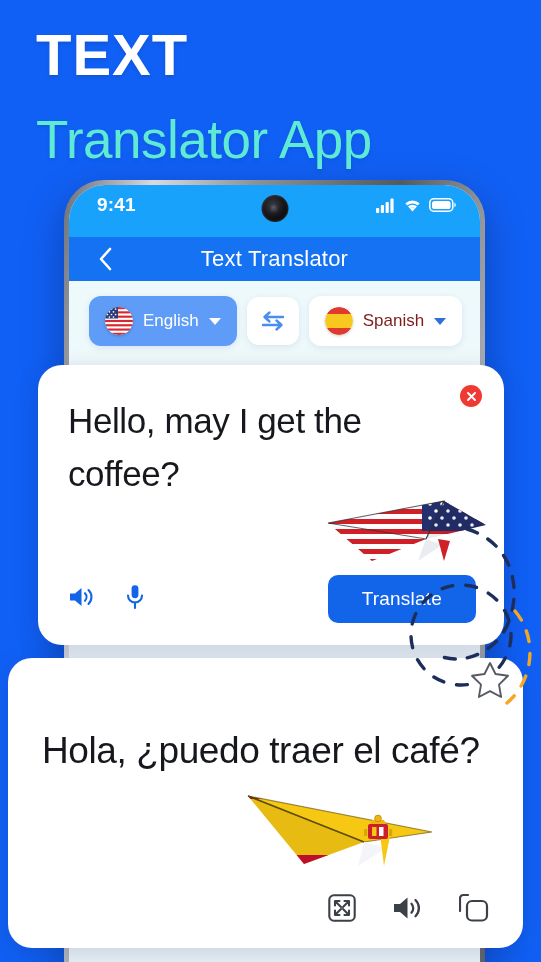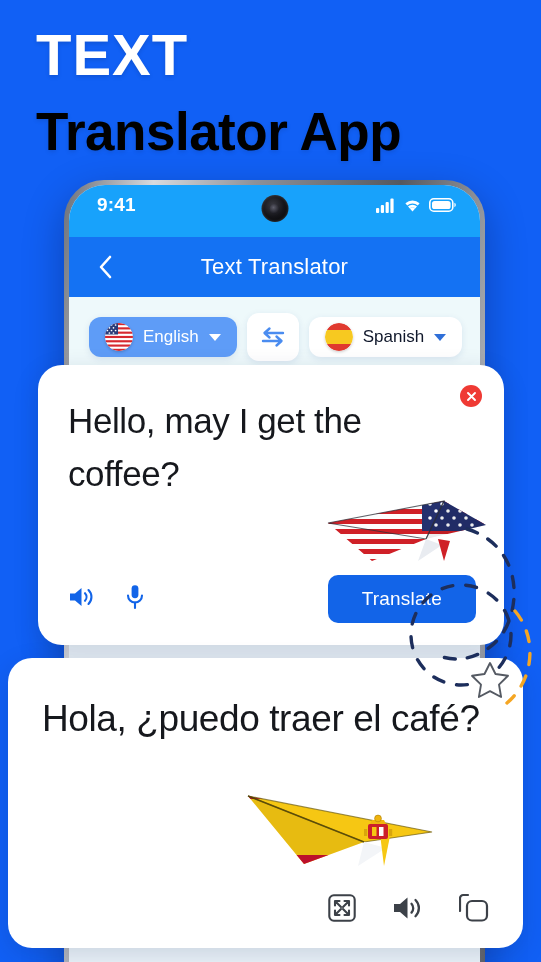--- a/index.html
+++ b/index.html
@@ -27,24 +27,24 @@
   .headline-top {
     font-size: 58px;
     font-weight: 700;
     letter-spacing: 1px;
     color: #ffffff;
     line-height: 1.0;
     text-shadow: 0 2px 4px rgba(0,0,0,0.13);
   }
   .headline-sub {
     font-size: 53px;
-    font-weight: 700;
-    color: #000000;
+    font-weight: 400;
+    color: #5eead4;
     line-height: 1.15;
-    margin-top: 18px;
+    margin-top: 26px;
     letter-spacing: -0.5px;
     text-shadow: 0 2px 4px rgba(0,0,0,0.10);
   }
 
   
   .phone {
     position: absolute;
     left: 64px;
     top: 180px;
     width: 421px;
@@ -101,21 +101,21 @@
     position: absolute;
     left: 50%; top: 50%;
     transform: translate(-50%,-50%);
     width: 10px; height: 10px;
     border-radius: 50%;
     background: radial-gradient(circle at 40% 35%, #5e5e6b 0%, #1b1b22 70%);
   }
 
   
   .navbar {
-    height: 60px;
+    height: 44px;
     background: #1472f3;
     display: flex;
     align-items: center;
     padding: 0 22px;
     position: relative;
   }
   .nav-back {
     width: 28px; height: 28px;
     display: flex; align-items: center; justify-content: center;
     z-index: 2;
@@ -136,40 +136,40 @@
     background: #eef9fb;
     display: flex;
     align-items: center;
     padding: 0 20px;
     gap: 10px;
   }
   .lang-pill {
     display: flex;
     align-items: center;
     gap: 10px;
-    height: 40px;
+    height: 50px;
     border-radius: 12px;
     padding: 0 16px;
     flex: 1;
     box-shadow: 0 2px 7px rgba(20,60,140,0.10);
     justify-content: center;
   }
   .lang-pill.source {
     background: #5e9cf7;
   }
   .lang-pill.target {
     background: #ffffff;
   }
   .lang-label {
     font-size: 17px;
     font-weight: 400;
     flex: 1;
   }
   .source .lang-label { color: #ffffff; }
-  .target .lang-label { color: #0f172a; }
+  .target .lang-label { color: #7f1d1d; }
   .caret {
     width: 0; height: 0;
     border-left: 6px solid transparent;
     border-right: 6px solid transparent;
   }
   .source .caret { border-top: 7px solid #ffffff; }
   .target .caret { border-top: 7px solid #2f6fd8; }
   .flag-circle {
     width: 28px; height: 28px;
     border-radius: 50%;
@@ -214,20 +214,21 @@
     line-height: 1.50;
     color: #16181d;
     font-weight: 400;
     letter-spacing: -0.4px;
     position: relative;
     z-index: 3;
   }
   .card-target .card-text {
     font-size: 37px;
     line-height: 1.45;
+    margin-top: 32px;
   }
   .close-btn {
     position: absolute;
     right: 22px;
     top: 20px;
     width: 22px; height: 22px;
     border-radius: 50%;
     background: #ef3a34;
     display: flex; align-items: center; justify-content: center;
     z-index: 6;

